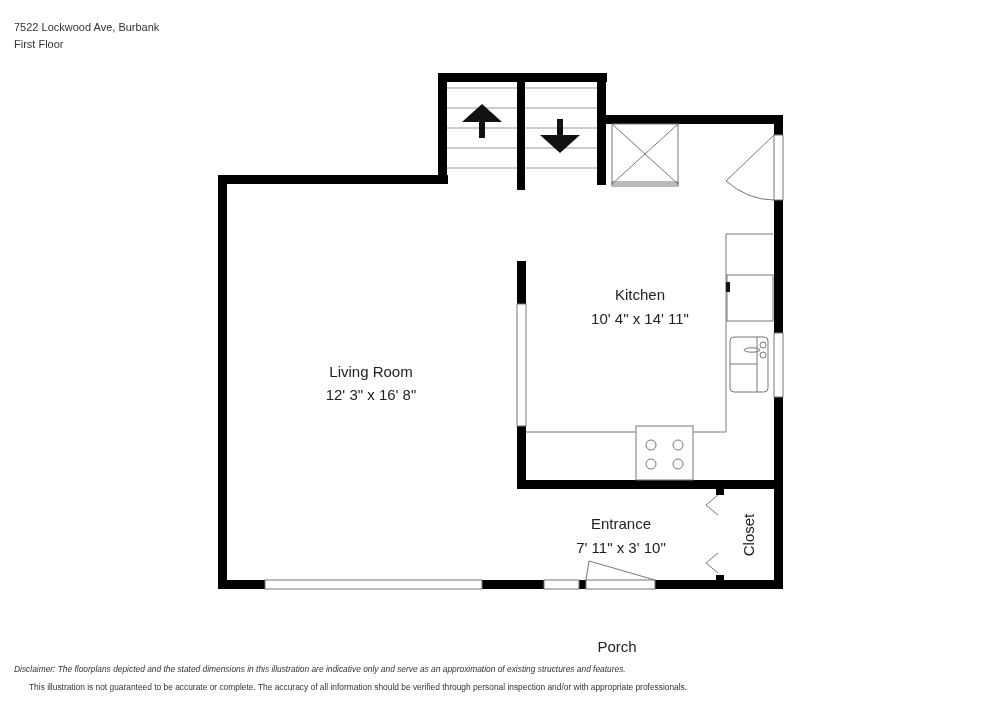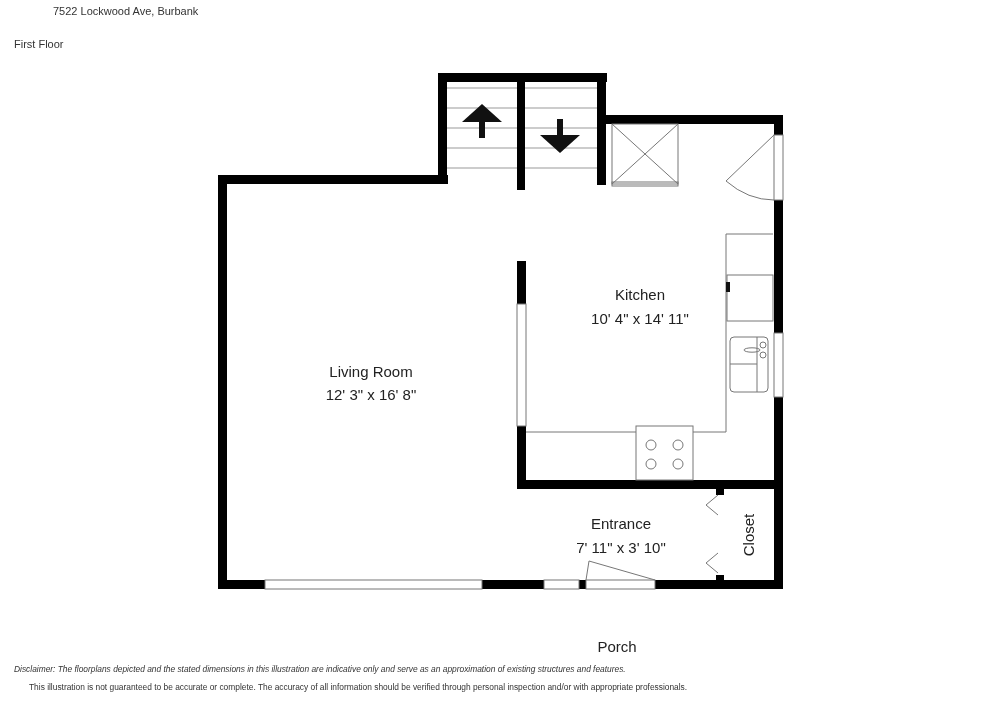--- a/index.html
+++ b/index.html
@@ -1,18 +1,18 @@
 <!DOCTYPE html>
 <html><head>
 <meta charset="utf-8">
 <style>
   html, body { margin: 0; padding: 0; background: #ffffff; }
   body { width: 1000px; height: 707px; position: relative; overflow: hidden; font-family: "Liberation Sans", sans-serif; color: #222; }
   .hdr { position: absolute; left: 14px; font-size: 11px; color: #333; }
-  #addr { top: 5px; margin-left: 39px; }
+  #addr { top: 21px; }
   #floor { top: 38px; text-align: right; }
   .disc { position: absolute; left: 14px; font-size: 8.4px; color: #333; white-space: nowrap; }
   #disc1 { top: 664px; font-style: italic; }
   #disc2 { top: 682px; margin-left: 15px; }
   svg { position: absolute; left: 0; top: 0; }
   .lbl { font-family: "Liberation Sans", sans-serif; fill: #222; }
 </style>
 </head>
 <body>
 

